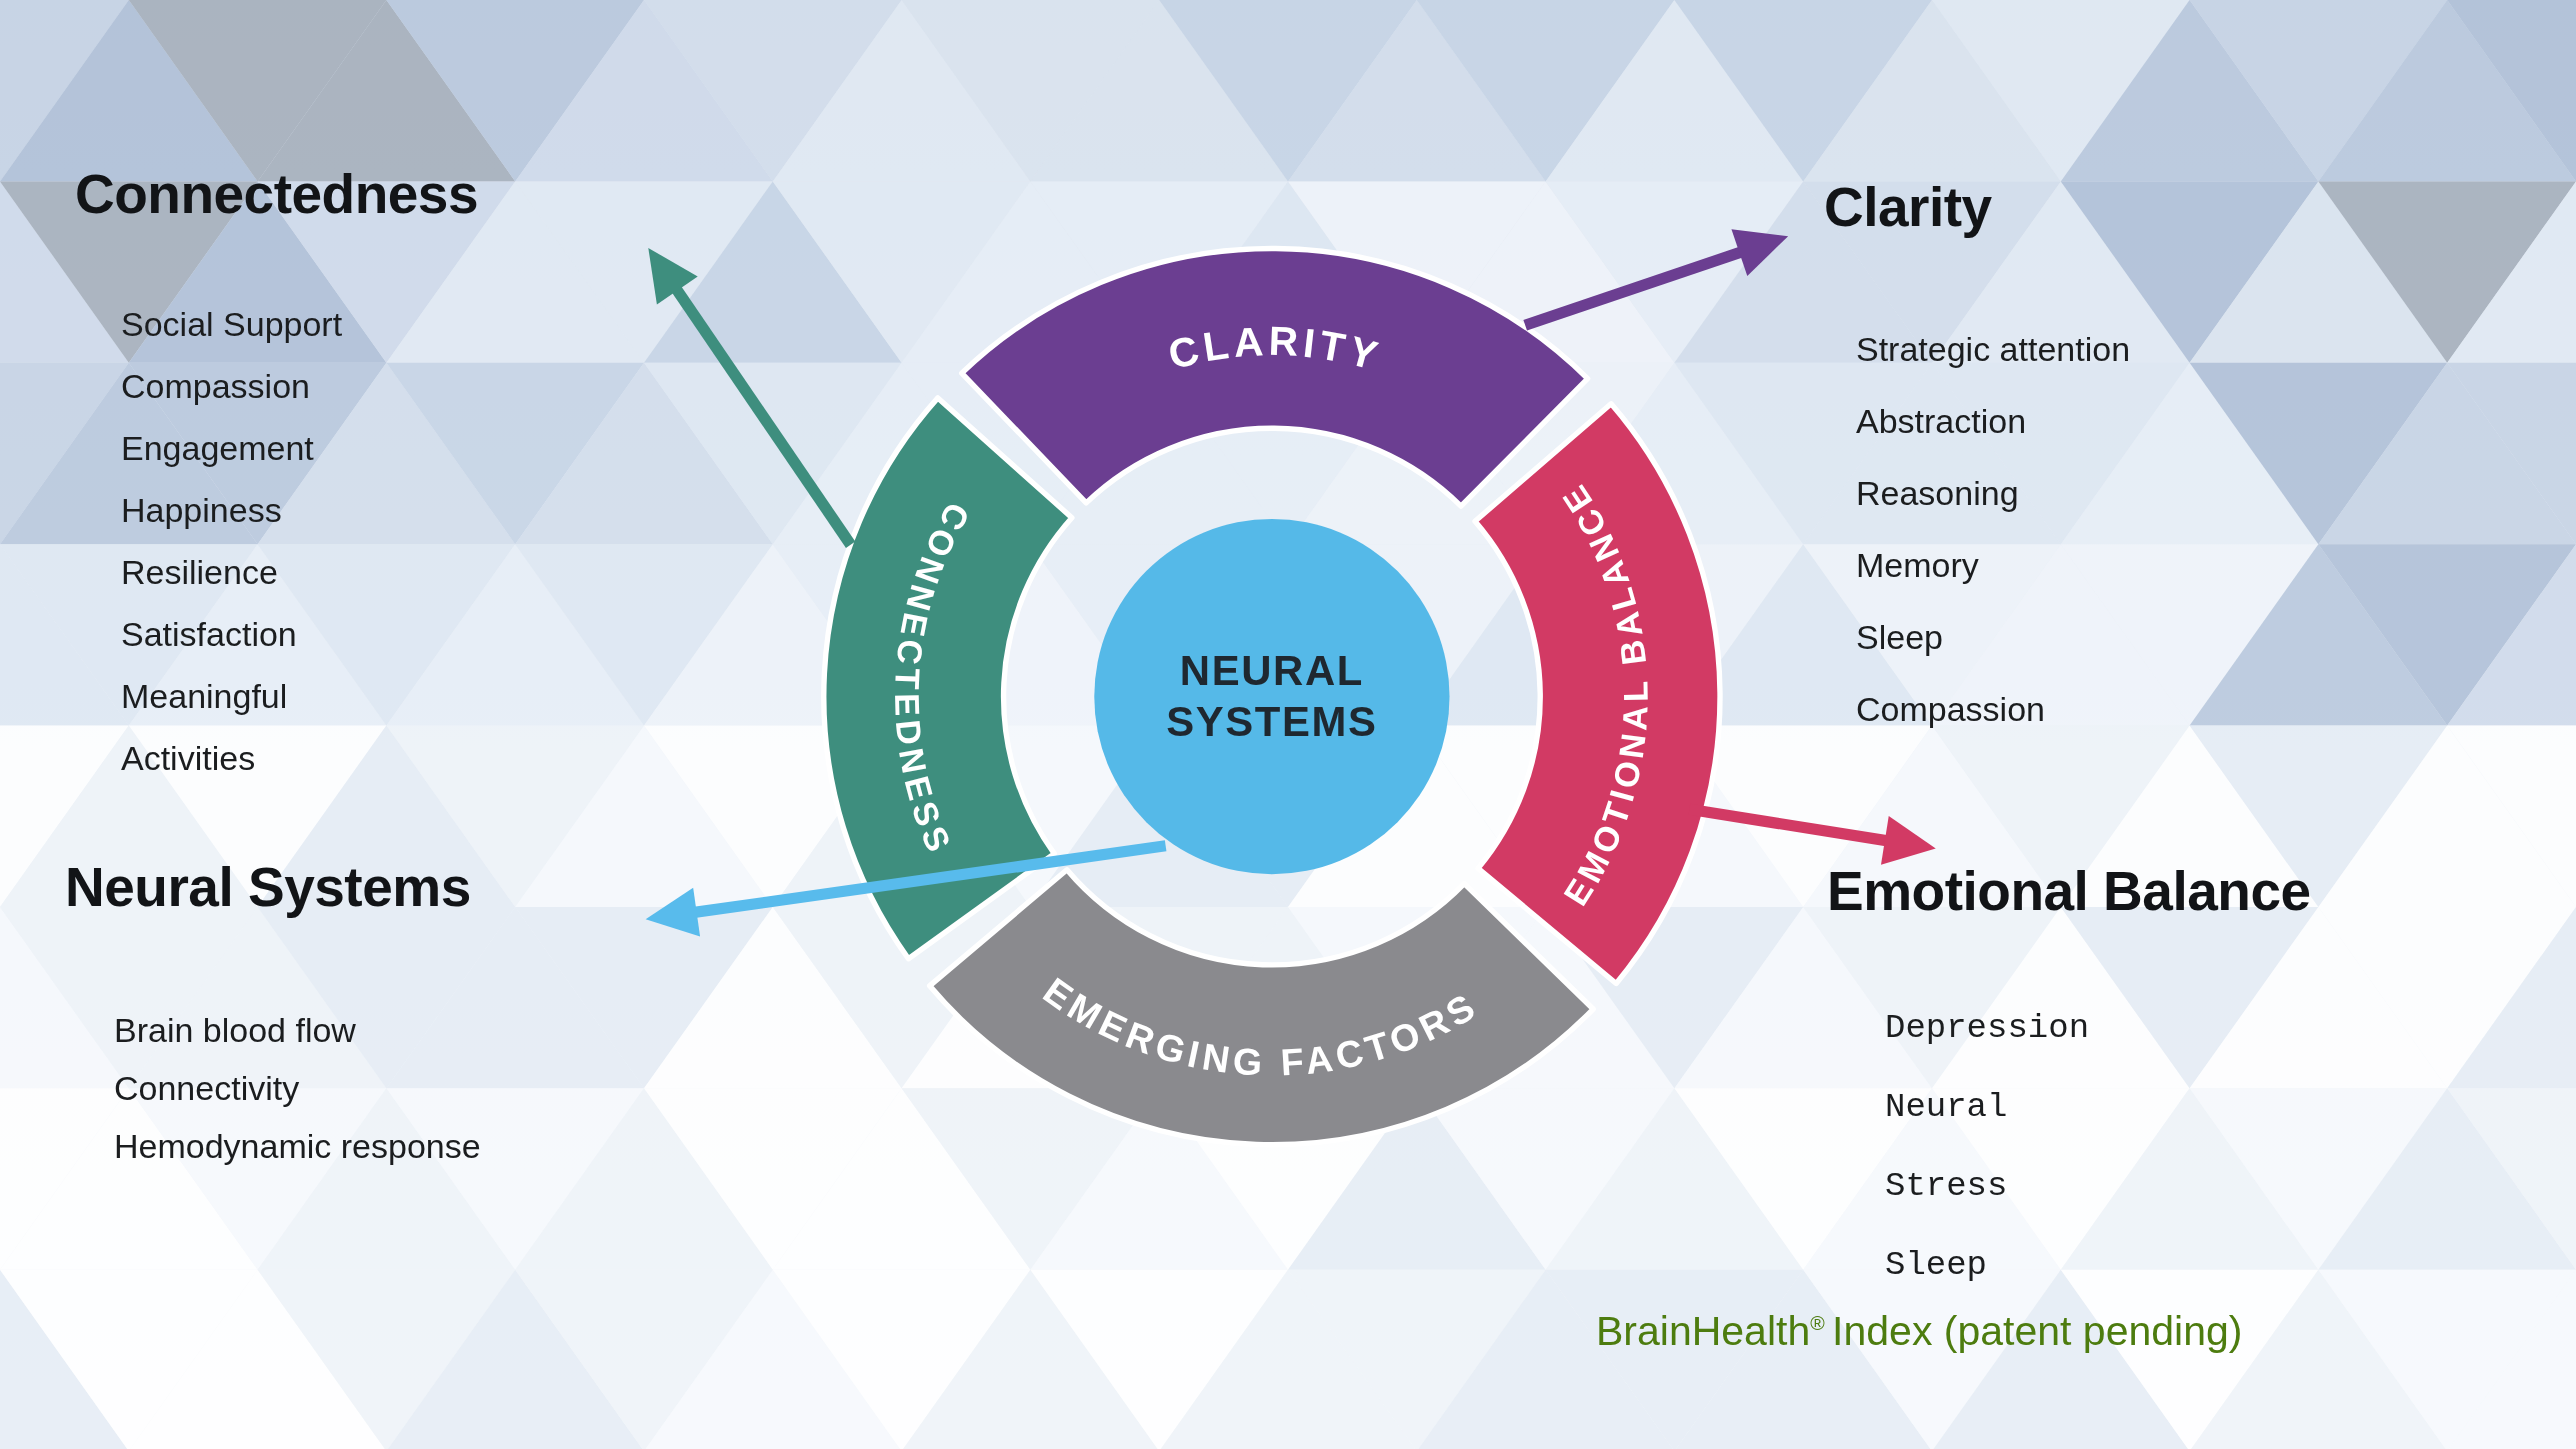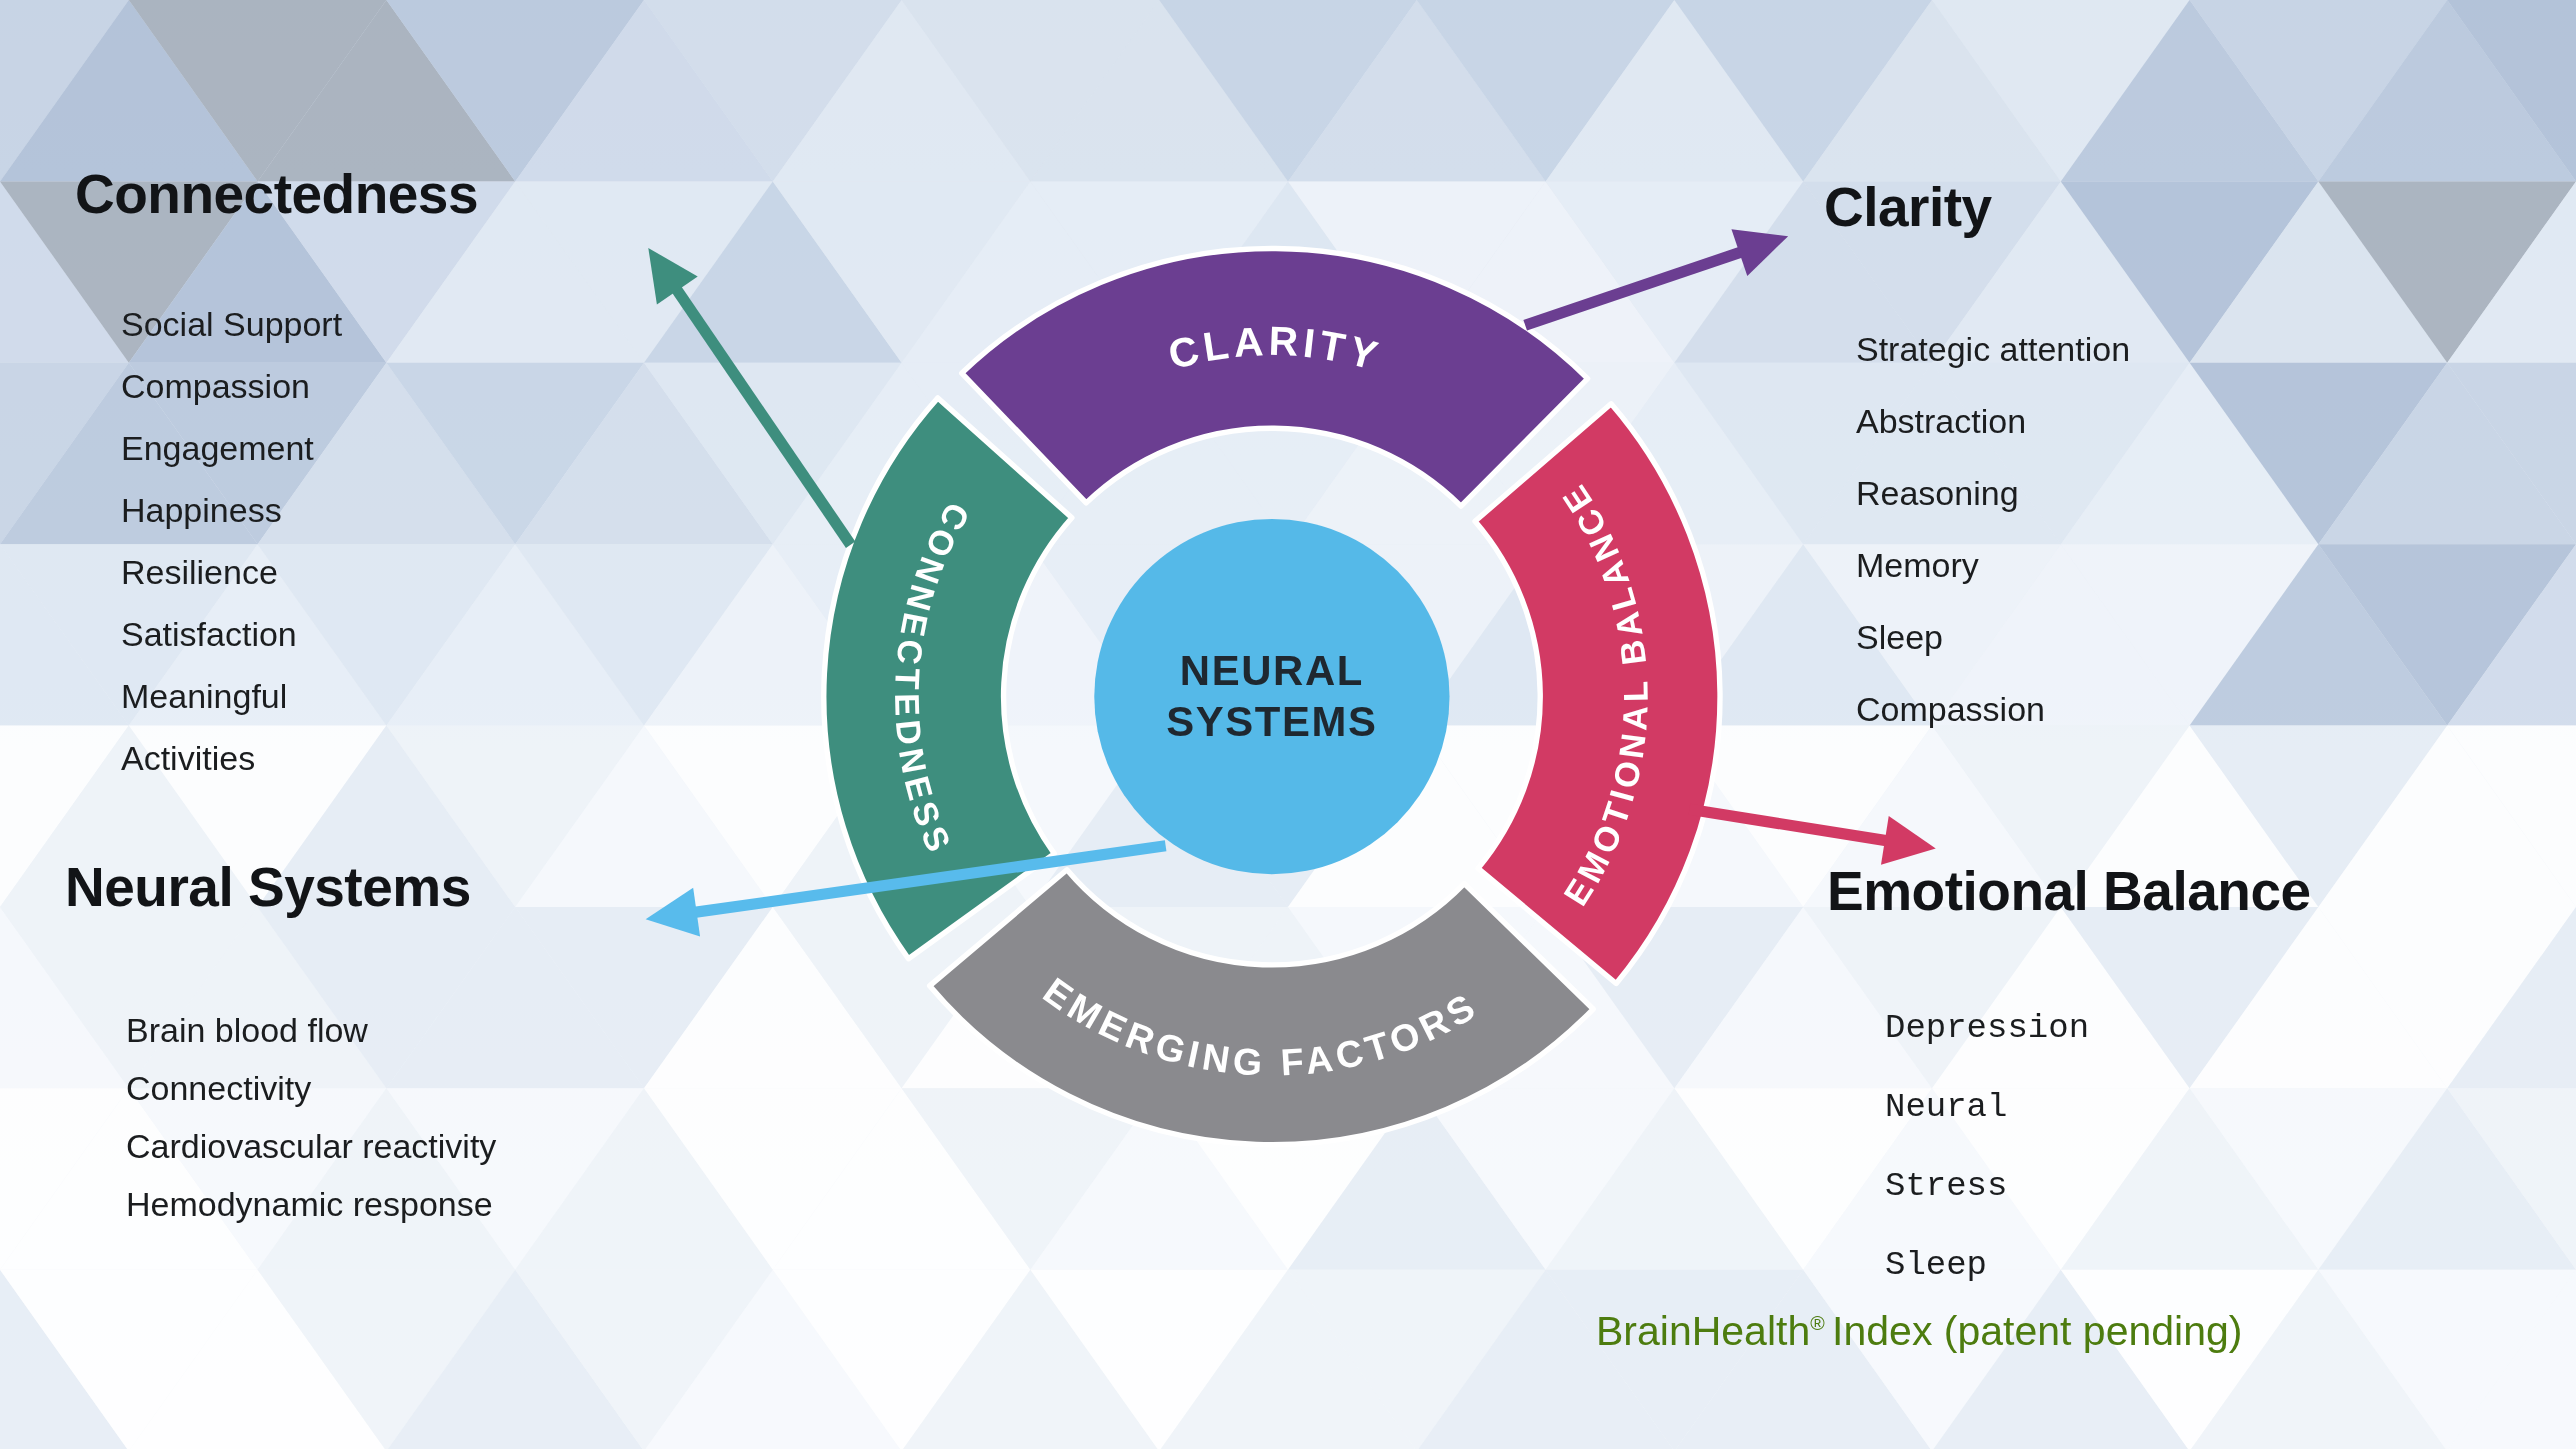--- a/index.html
+++ b/index.html
@@ -12,21 +12,21 @@
     font-size:55px;font-weight:700;color:#121417;
     letter-spacing:-0.5px;white-space:nowrap;line-height:1.1;
   }
   .callout-list{
     position:absolute;list-style:none;margin:0;padding:0;
     font-size:34px;color:#1b1d1f;white-space:nowrap;
   }
   .callout-list li{display:block;}
   #list-connectedness li{line-height:62px;}
   #list-clarity li{line-height:72px;}
-  #list-neural-systems li{line-height:58px;margin-left:12px;}
+  #list-neural-systems li{line-height:58px;}
   #list-emotional-balance li{line-height:79px;font-family:Liberation Mono, monospace;}
   .footer-line{
     position:absolute;left:1596px;top:1308px;
     font-size:41px;color:#4d7c0f;white-space:nowrap;
   }
   .footer-line sup{font-size:48%;vertical-align:super;}
   .footer-rest{margin-left:0.18em;}
 </style>
 </head>
 <body>
@@ -315,21 +315,20 @@
       <li>Reasoning</li>
       <li>Memory</li>
       <li>Sleep</li>
       <li>Compassion</li>
     </ul>
 
   <div class="callout-heading" id="heading-neural-systems" style="left:65px;top:857px;">Neural Systems</div>
   <ul class="callout-list" id="list-neural-systems" style="left:114px;top:1001px;">
       <li>Brain blood flow</li>
       <li>Connectivity</li>
-      <li>Cardiovascular reactivity</li>
       <li>Hemodynamic response</li>
     </ul>
 
   <div class="callout-heading" id="heading-emotional-balance" style="left:1827px;top:861px;">Emotional Balance</div>
   <ul class="callout-list" id="list-emotional-balance" style="left:1885px;top:989px;">
       <li>Depression</li>
       <li>Neural</li>
       <li>Stress</li>
       <li>Sleep</li>
     </ul>

